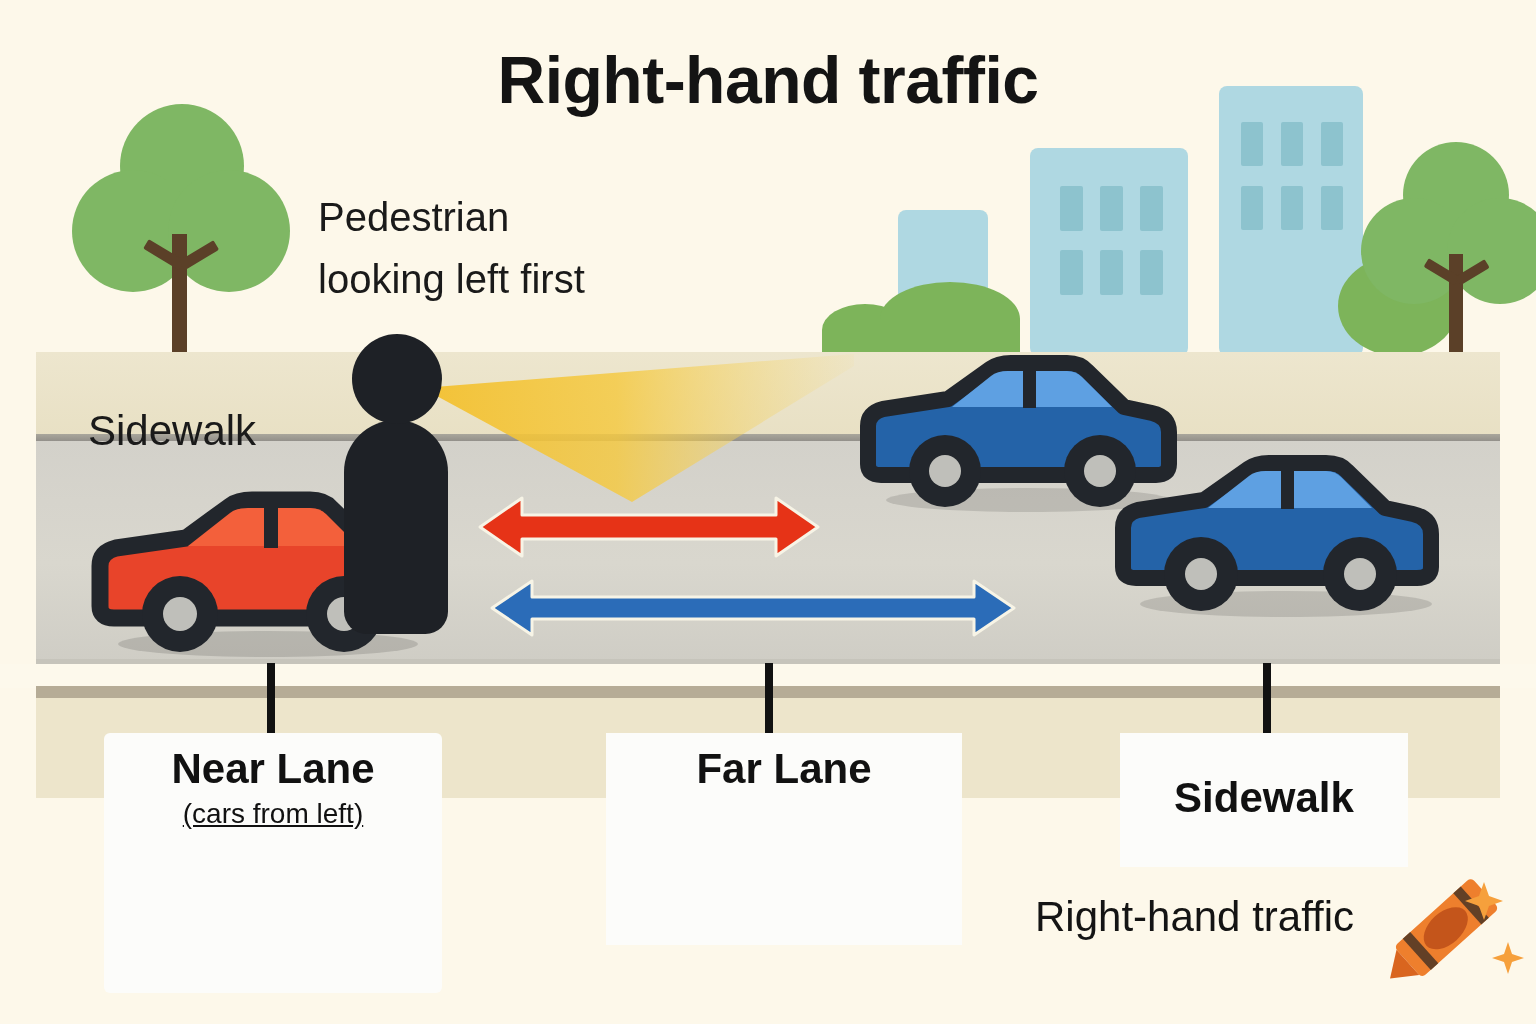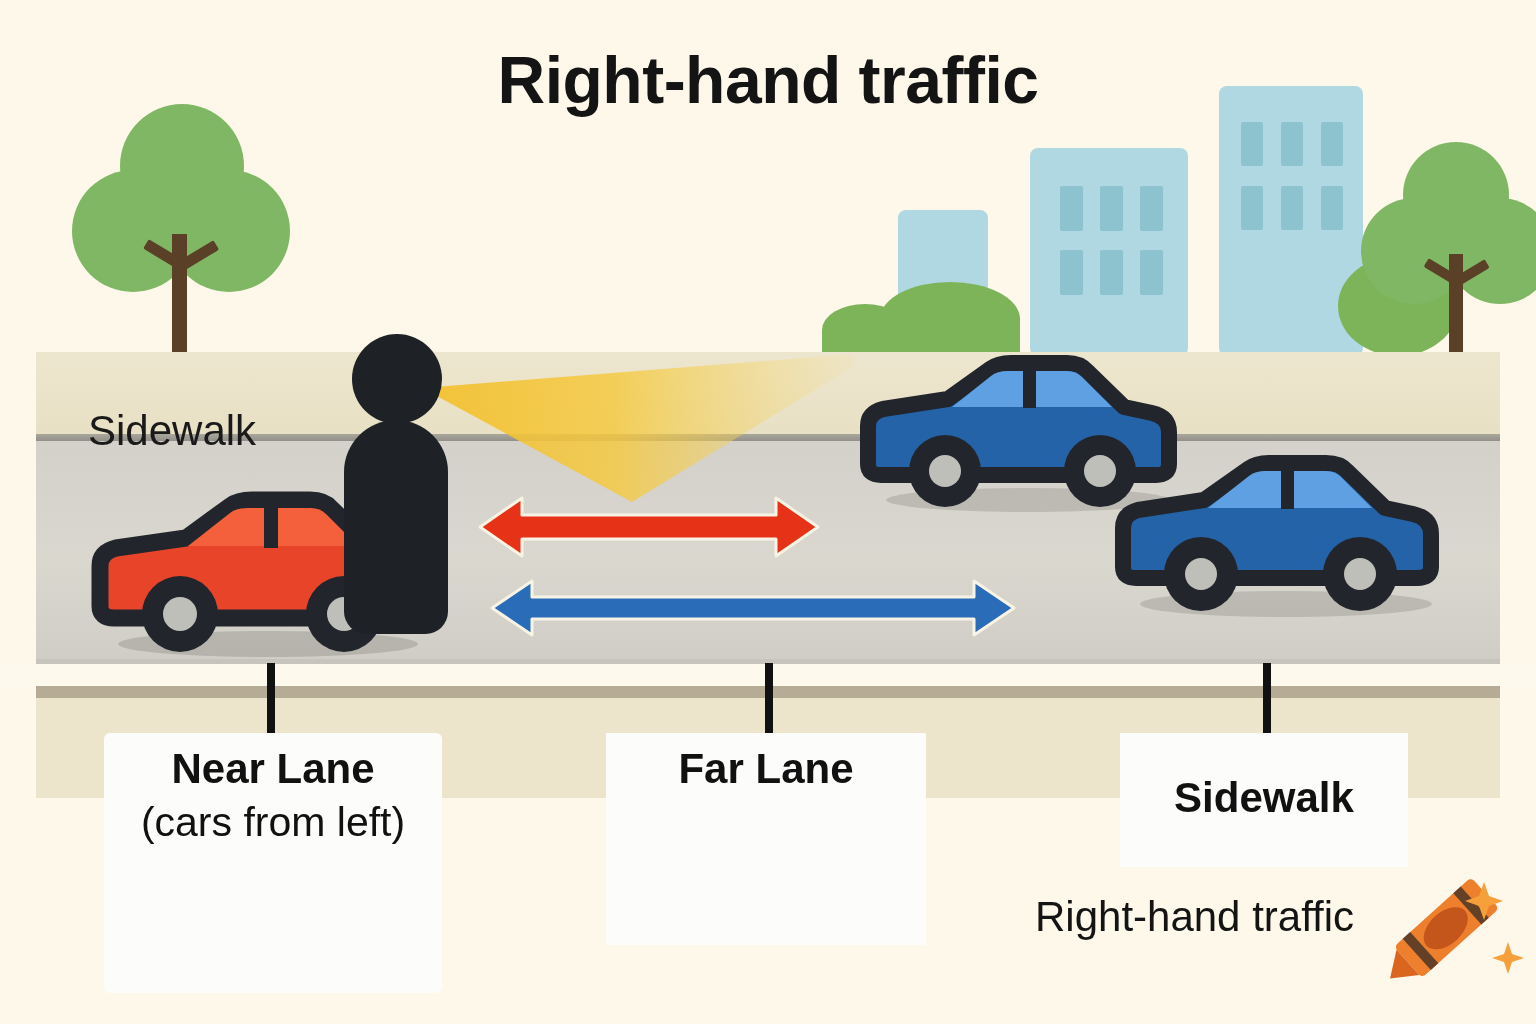--- a/index.html
+++ b/index.html
@@ -172,22 +172,23 @@
     box-sizing: border-box;
   }
   .callout .c-title {
     display: block;
     font-size: 42px;
     font-weight: bold;
     line-height: 1.25;
   }
   .callout .c-sub {
     display: block;
-    font-size: 41px;
+    font-size: 28px;
     line-height: 1.28;
+    text-decoration: underline;
   }
 
   .footer-note {
     position: absolute;
     left: 1035px; top: 893px;
     font-size: 42px;
     color: #141414;
     white-space: nowrap;
   }
   .crayon { position: absolute; left: 1368px; top: 862px; }
@@ -316,33 +317,37 @@
   </div>
 
   <div class="arrow" style="left:490px; top:575px;">
     <svg width="526" height="66" viewBox="0 0 526 66">
       <polygon points="2,33 42,6 42,22 484,22 484,6 524,33 484,60 484,44 42,44 42,60" fill="#2B6CB8" stroke="#F7F4E6" stroke-width="3" stroke-linejoin="round"></polygon>
     </svg>
   </div>
 
   <div class="title">Right-hand traffic</div>
 
+  <div class="ped-note">
+    <div>Pedestrian</div>
+    <div>looking left first</div>
+  </div>
 
   <div class="sidewalk-note">Sidewalk</div>
 
   <div class="tick" style="left:267px; top:663px; height:72px;"></div>
   <div class="tick" style="left:765px; top:663px; height:72px;"></div>
   <div class="tick" style="left:1263px; top:663px; height:72px;"></div>
 
   <div class="callout" style="left:104px; top:733px; width:338px; height:260px;border-radius:6px;">
     <span class="c-title">Near Lane</span>
     <span class="c-sub">(cars from left)</span>
   </div>
 
-  <div class="callout" style="left:606px; top:733px; width:320px; height:212px;">
+  <div class="callout" style="left:606px; top:733px; width:356px; height:212px;">
     <span class="c-title">Far Lane</span>
   </div>
 
   <div class="callout" style="left:1120px; top:733px; width:288px; height:134px; display:flex; align-items:center; justify-content:center;">
     <span class="c-title">Sidewalk</span>
   </div>
 
   <div class="footer-note">Right-hand traffic</div>
 
   <div class="crayon">

